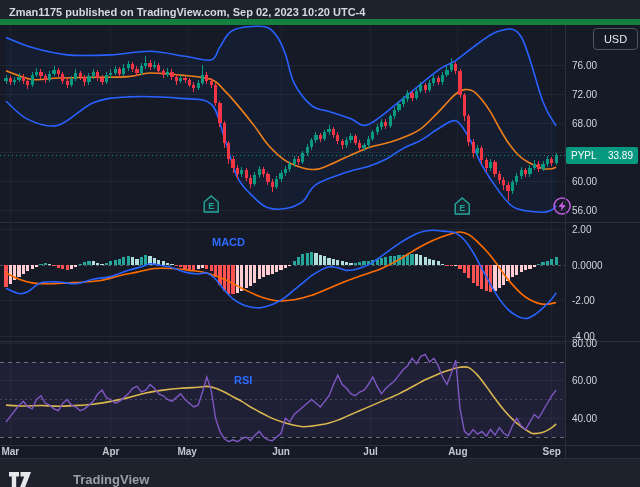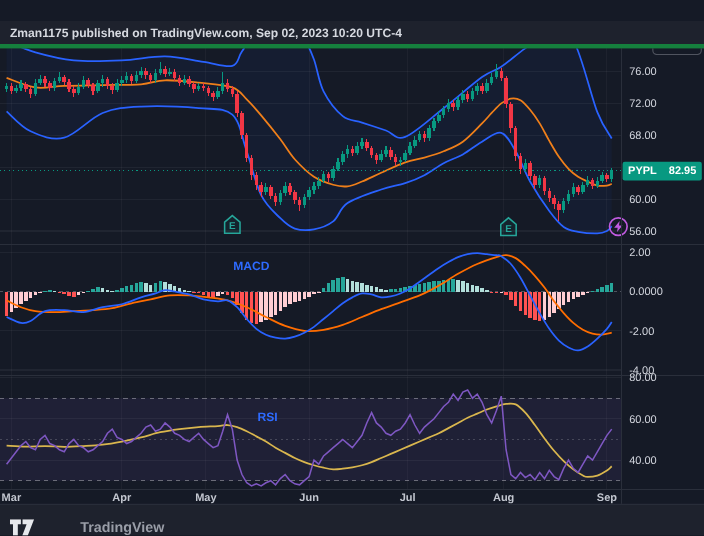--- a/index.html
+++ b/index.html
@@ -1,25 +1,25 @@
 <!DOCTYPE html>
 <html><head>
 <meta charset="utf-8">
 <style>
   html,body{margin:0;padding:0;background:#0d1018;}
   .screen{position:relative;width:640px;height:487px;background:#151a26;overflow:hidden;
     font-family:"Liberation Sans","DejaVu Sans",sans-serif;-webkit-font-smoothing:antialiased;}
   .header{position:absolute;top:0;left:0;width:640px;height:25px;background:#1e222d;
     color:#d6d9e0;font-size:11px;font-weight:bold;line-height:25px;padding-left:9px;box-sizing:border-box;
-    border-bottom:4px solid #15803d;z-index:5;margin-top:19px;}
+    border-bottom:6px solid #15803d;z-index:5;}
   #chart{position:absolute;top:0;left:0;z-index:1;}
   .usd-btn{position:absolute;top:28px;left:593px;width:43px;height:20px;border:1px solid #50545f;
     border-radius:4px;color:#e8eaee;font-size:11px;font-weight:normal;text-align:center;line-height:20px;z-index:4;}
   .price-badge{position:absolute;top:147px;left:566px;width:72px;height:17px;background:#089981;border-radius:2px;
-    color:#fff;font-size:10px;font-weight:bold;display:flex;align-items:center;justify-content:space-between;
+    color:#fff;font-size:10px;font-weight:normal;display:flex;align-items:center;justify-content:space-between;
     padding:0 5px;box-sizing:border-box;z-index:4;}
   .ind-label{position:absolute;color:#2e6bff;font-size:11px;font-weight:bold;z-index:4;text-align:right;}
   .macd-label{top:236px;left:212px;}
   .rsi-label{top:374px;left:234px;}
   .footer{position:absolute;top:458px;left:0;width:640px;height:42px;background:#1e222d;border-top:1px solid #2a2f3b;
     display:flex;align-items:center;padding-left:9px;box-sizing:border-box;z-index:5;gap:36px;}
   .brand{color:#9a9ea8;font-size:13px;font-weight:bold;margin-left:6px;}
 </style>
 </head>
 <body>
@@ -499,21 +499,21 @@
         <text x="370.561" y="455" fill="#c3c7d0" font-size="10" font-weight="bold" text-anchor="middle" font-family="Liberation Sans,sans-serif">Jul</text>
         <text x="457.881" y="455" fill="#c3c7d0" font-size="10" font-weight="bold" text-anchor="middle" font-family="Liberation Sans,sans-serif">Aug</text>
         <text x="551.75" y="455" fill="#c3c7d0" font-size="10" font-weight="bold" text-anchor="middle" font-family="Liberation Sans,sans-serif">Sep</text>
       </g>
     </svg>
 
   <div class="usd-btn">USD</div>
 
   <div class="price-badge">
     <span>PYPL</span>
-    <span>82.95</span>
+    <span>33.89</span>
   </div>
 
   <div class="ind-label macd-label">MACD</div>
   <div class="ind-label rsi-label">RSI</div>
 
   <div class="footer">
     <svg width="22" height="15" viewBox="0 0 22 15">
       <path d="M0 0 H10 V4.5 H7.2 V15 H2.8 V4.5 H0 Z" fill="#e6e8ec"></path>
       <path d="M11.5 0 H22 L16.2 15 H11.2 L15.2 4.5 H11.5 Z" fill="#e6e8ec"></path>
     </svg>

